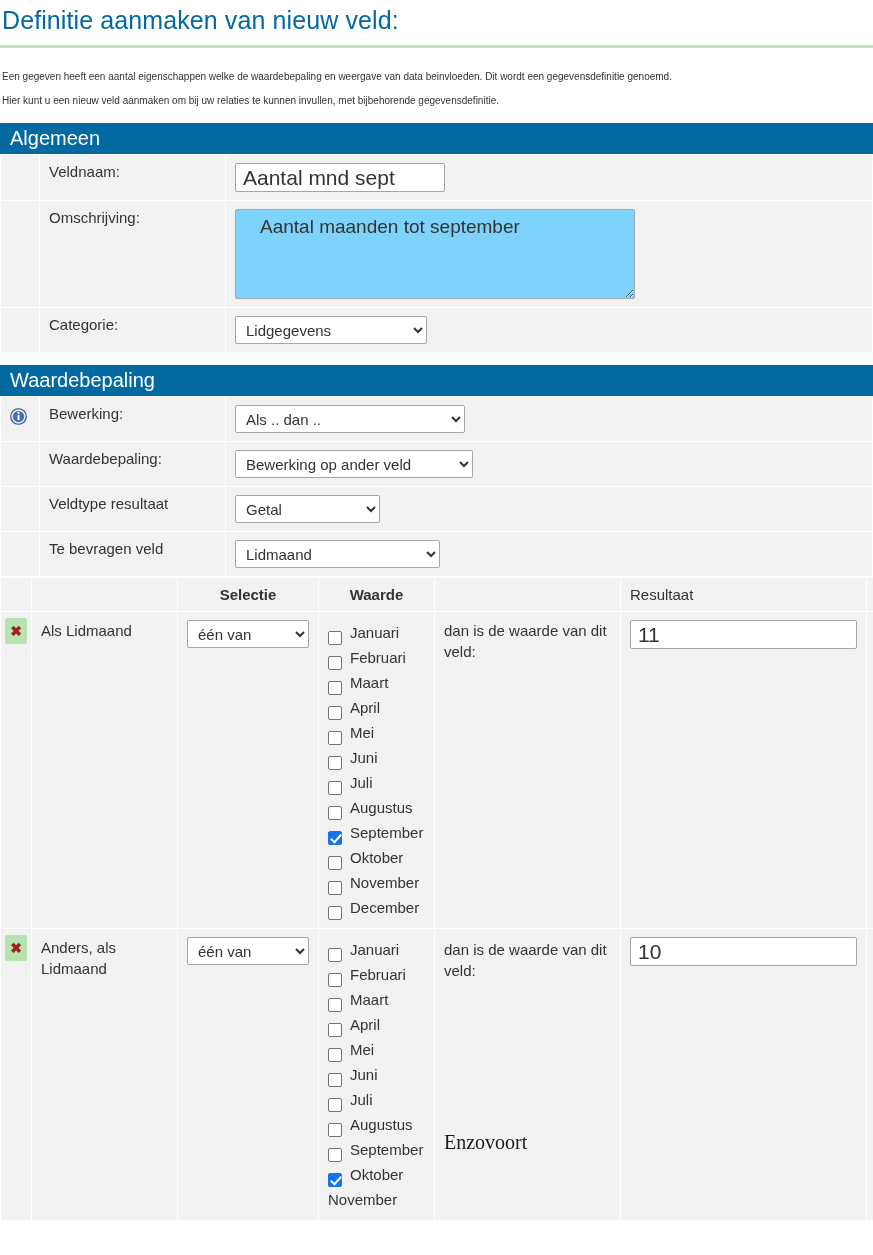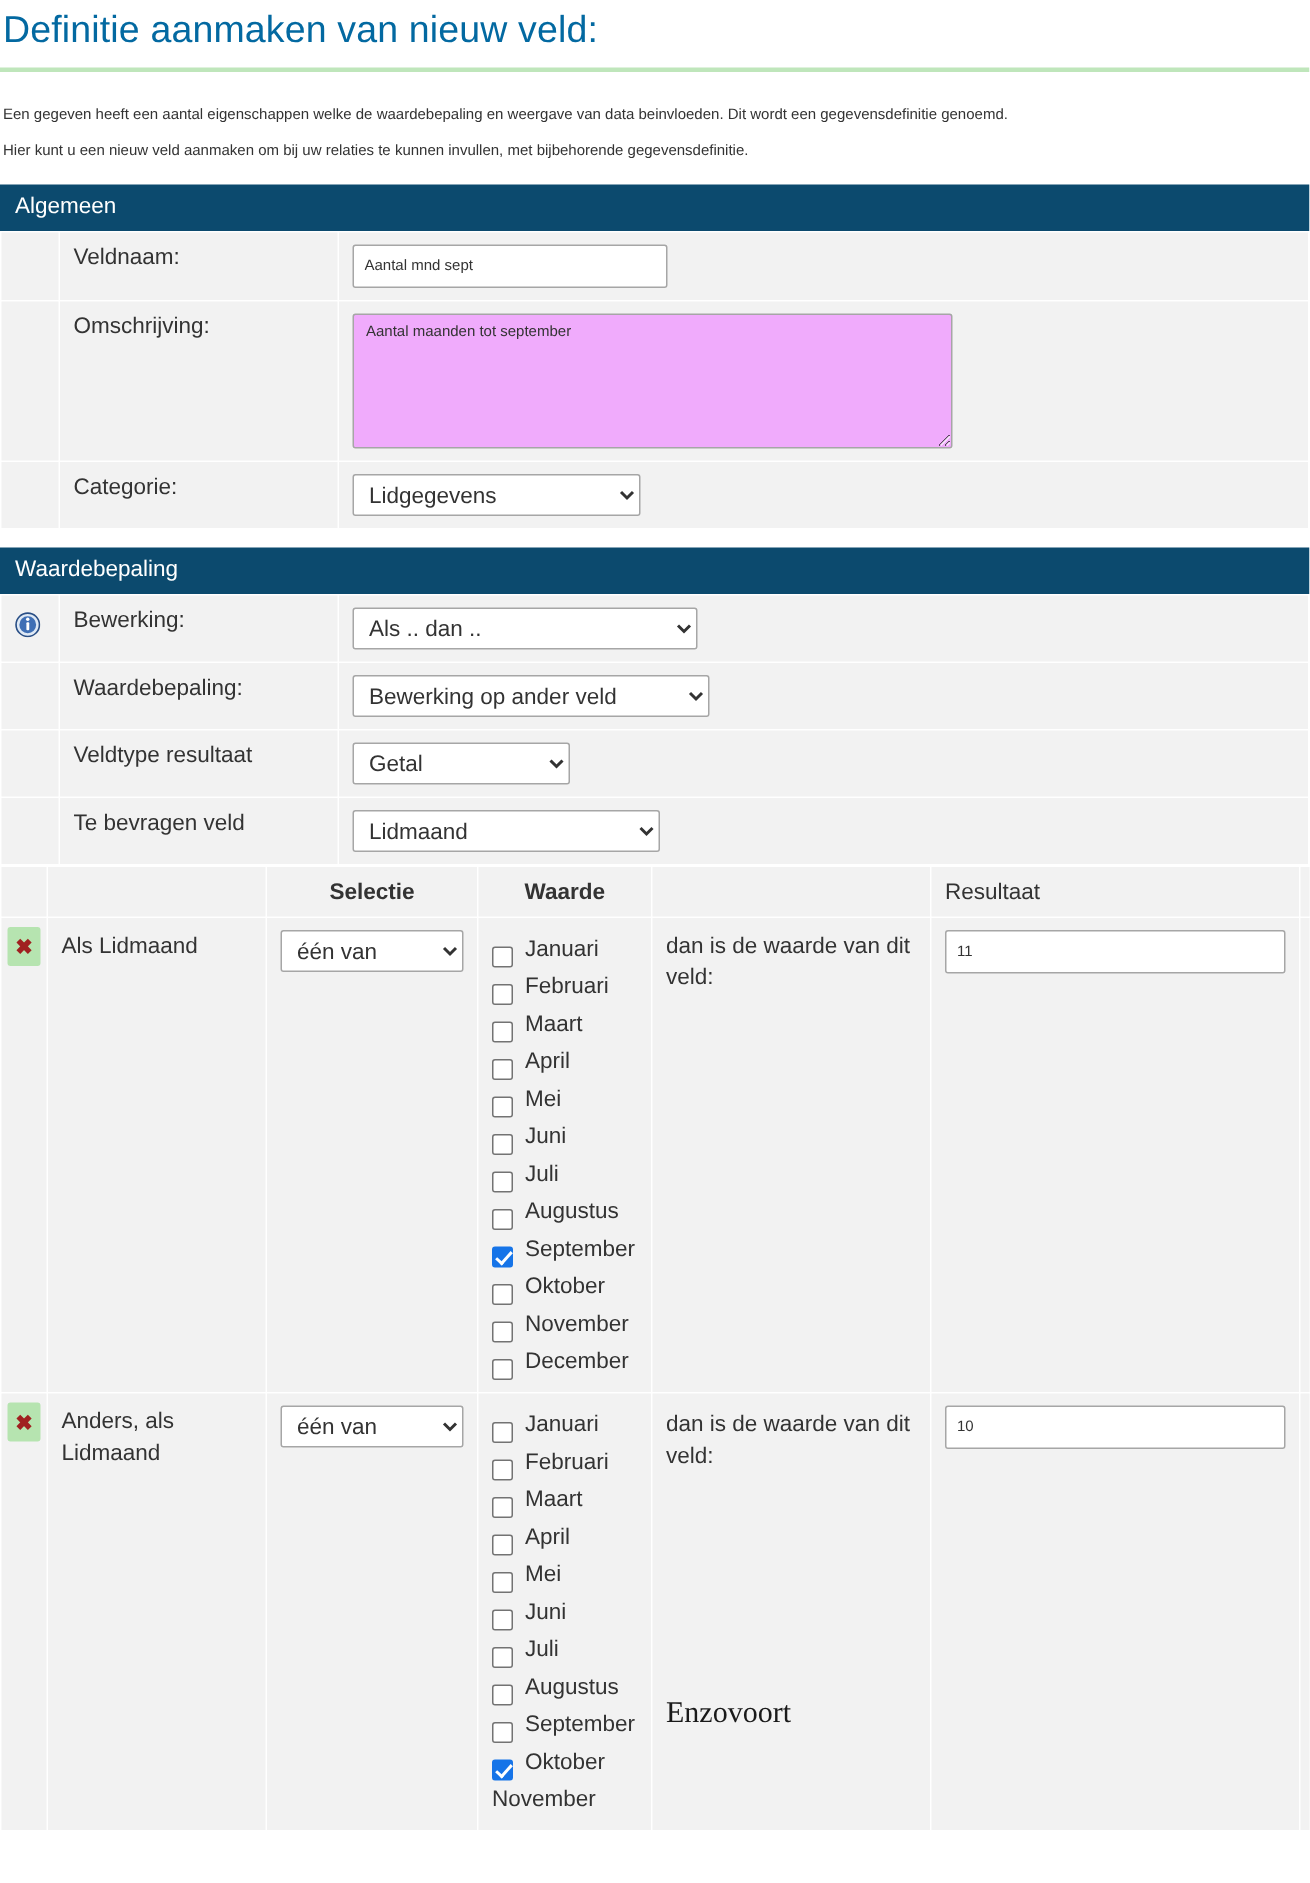--- a/index.html
+++ b/index.html
@@ -40,23 +40,23 @@
     font-size: 10px;
     line-height: 21px;
     color: #333333;
   }
   .intro p { margin: 0; }
   .intro p.second { margin-top: 3px; }
 
   
   .section { margin-top: 12px; }
   .section-header {
-    background: #0c4a6e;
+    background: #0369a1;
     color: #ffffff;
-    font-size: 15px;
+    font-size: 20px;
     padding: 7px 10px 8px 10px;
     line-height: 16px;
   }
 
   table.grid {
     width: 100%;
     border-collapse: separate;
     border-spacing: 1px 1px;
     background: #ffffff;
     table-layout: fixed;
@@ -72,37 +72,37 @@
   }
 
   .col-icon  { width: 38px; }
   .col-label { width: 185px; }
 
   .cell-label { padding-top: 10px; }
 
   
   input.text-input {
     font-family: "Liberation Sans", sans-serif;
-    font-size: 10px;
+    font-size: 21px;
     color: #333333;
     background: #ffffff;
     border: 1px solid #a6a6a6;
     border-radius: 2px;
     padding: 12px 7px;
     outline: none;
     height: 29px;
   }
   textarea.text-area {
     font-family: "Liberation Sans", sans-serif;
-    font-size: 10px;
-    color: #333333;
-    background: #f0abfc;
+    font-size: 19px;
+    color: #333333;
+    background: #7dd3fc;
     border: 1px solid #a6a6a6;
     border-radius: 2px;
-    padding: 6px 8px;
+    padding: 6px 24px;
     outline: none;
     resize: both;
     overflow: auto;
     display: block;
   }
   select.select-input {
     font-family: "Liberation Sans", sans-serif;
     font-size: 15px;
     color: #333333;
     background: #ffffff;

